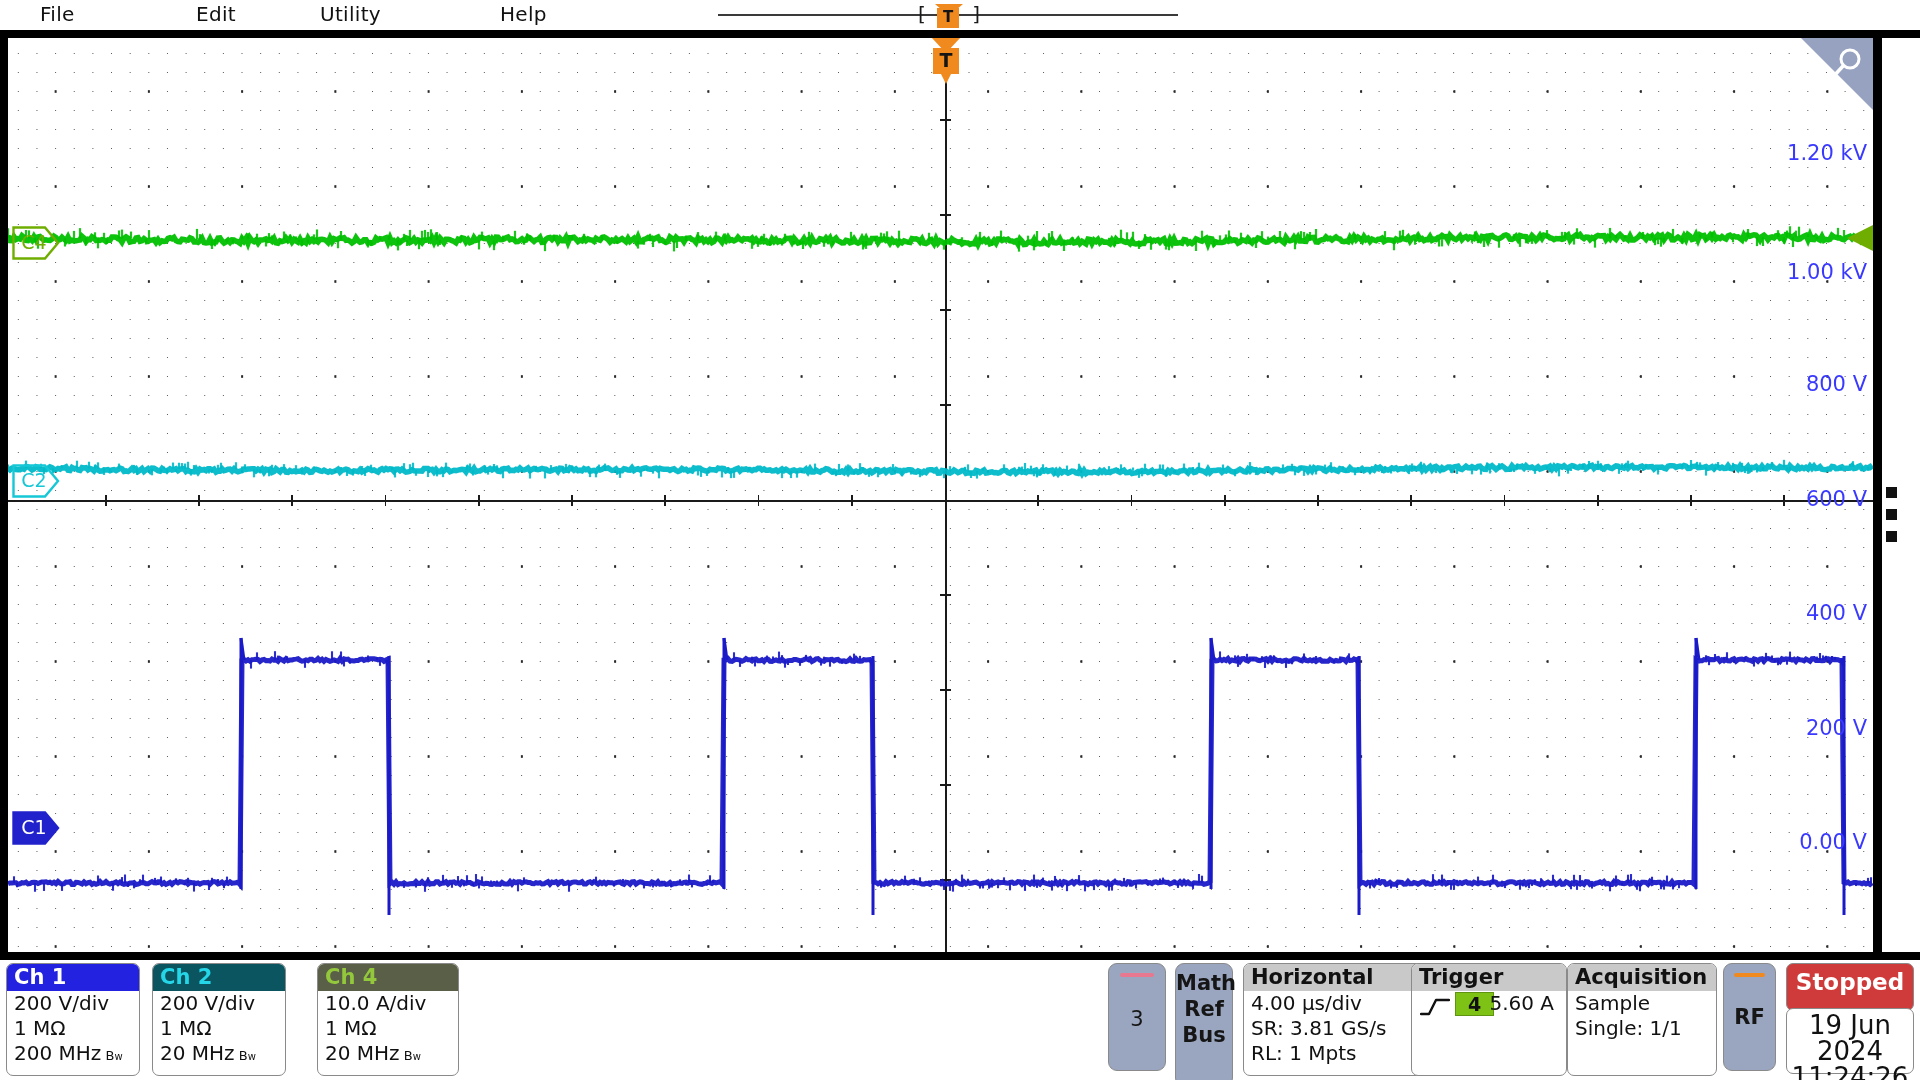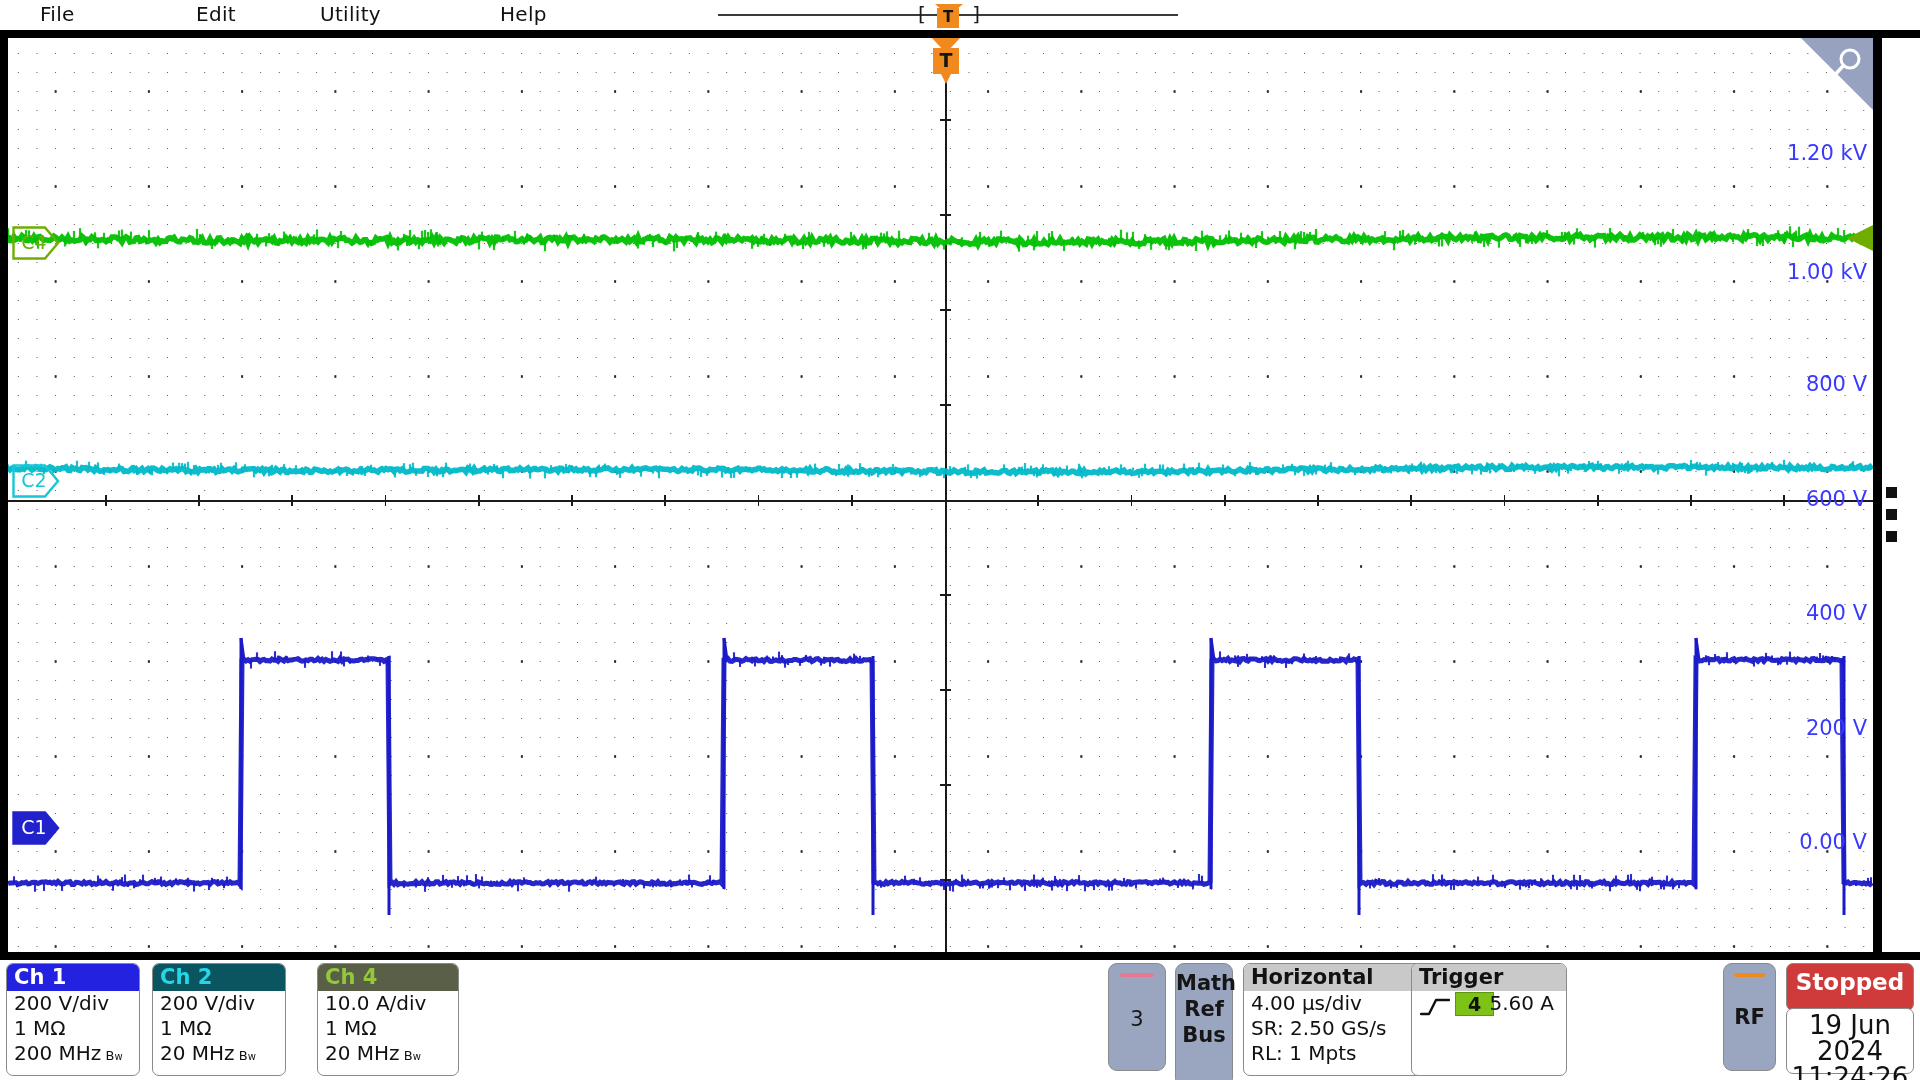--- a/index.html
+++ b/index.html
@@ -1047,36 +1047,41 @@
 
     <div class="mathbtn" style="left:1175px; width:58px; height:124px;">
       <div>Math</div>
       <div>Ref</div>
       <div>Bus</div>
     </div>
 
     <div class="panel" style="left:1243px; width:187px; height:113px;">
       <div class="hdr" style="background:#c9c9c9;">Horizontal</div>
       <div class="row">4.00 µs/div</div>
-      <div class="row">SR: 2.50 GS/s</div>
+      <div class="row">SR: 3.81 GS/s</div>
       <div class="row">RL: 1 Mpts</div>
     </div>
 
     <div class="panel" style="left:1411px; width:156px; height:113px;">
       <div class="hdr" style="background:#c9c9c9;">
         <span>Trigger</span><span class="trigbadge" id="trig-badge" style="background: rgb(125, 194, 20);">4</span>
       </div>
       <div class="row" style="position:relative; height:30px;">
         <svg width="30" height="22" viewBox="0 0 30 22" style="position:absolute;left:8px;top:5px;">
           <polyline points="1,18 9,18 16,4 29,4" fill="none" stroke="#111" stroke-width="2.4" stroke-linejoin="round" stroke-linecap="round"></polyline>
         </svg>
         <span style="position:absolute; right:12px; top:0;">5.60 A</span>
       </div>
     </div>
 
+    <div class="panel" style="left:1567px; width:150px; height:113px;">
+      <div class="hdr" style="background:#c9c9c9;">Acquisition</div>
+      <div class="row">Sample</div>
+      <div class="row">Single: 1/1</div>
+    </div>
 
     <div class="chipbtn" style="left:1723px; width:53px; height:108px;">
       <div class="barline" id="rf-bar" style="background: rgb(240, 138, 30);"></div>
       <div class="lbl" style="margin-top:28px;">RF</div>
     </div>
 
     <div class="stopped" style="left:1786px; top:3px; width:128px; height:48px;">Stopped</div>
     <div class="datetime" style="left:1786px; top:48px; width:128px; height:66px;">
       <div>19 Jun 2024</div>
       <div>11:24:26</div>

